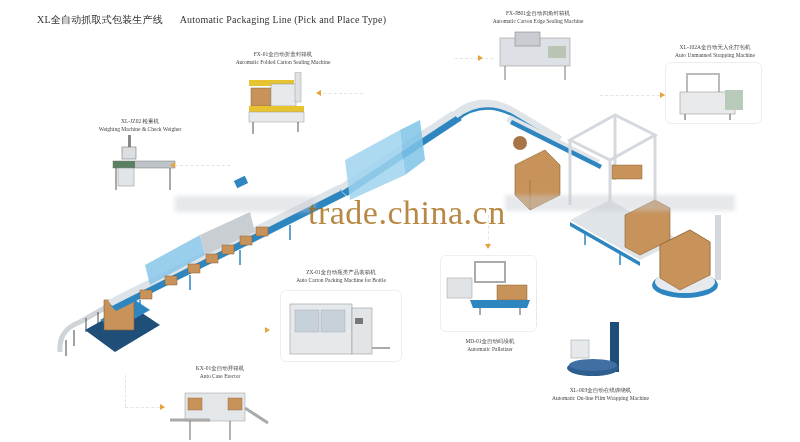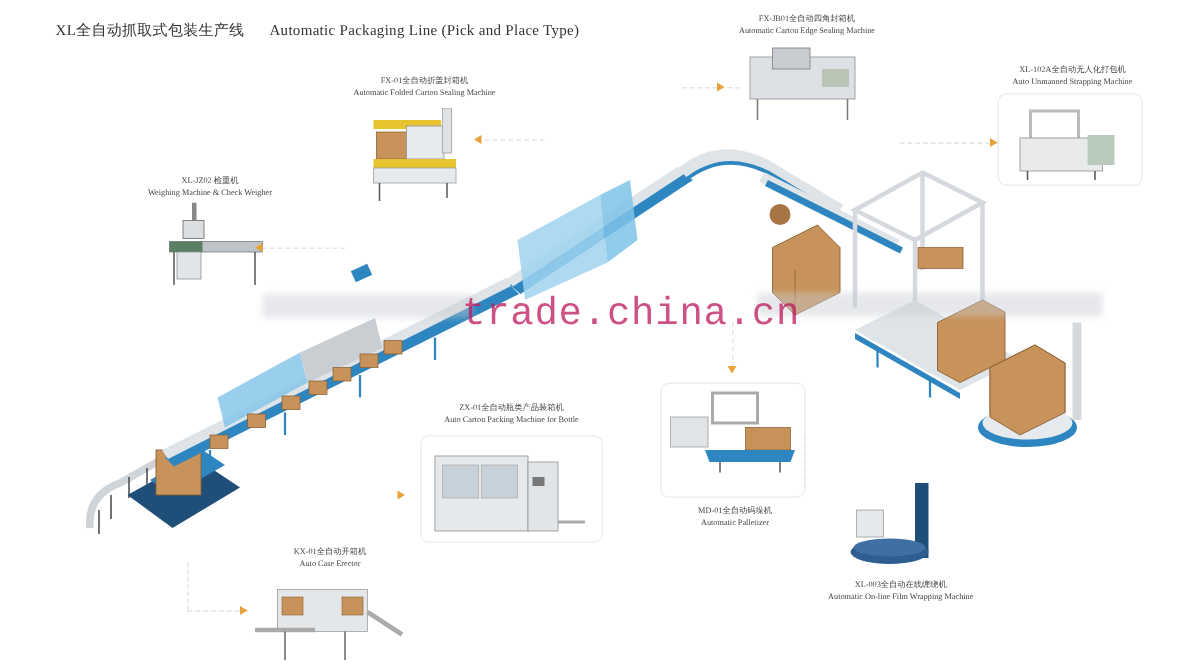--- a/index.html
+++ b/index.html
@@ -6,21 +6,21 @@
   body { width:800px; height:442px; background:#ffffff; position:relative; overflow:hidden; font-family:"Liberation Serif", serif; }
   .title { position:absolute; left:37px; top:13px; font-size:10px; color:#333; letter-spacing:0.2px; white-space:nowrap; }
   .title .cn { margin-right:14px; }
   .label { position:absolute; font-size:5.5px; color:#444; text-align:center; line-height:8px; white-space:nowrap; }
   .machine { position:absolute; }
   .card { position:absolute; border:1px solid #eeeeee; border-radius:6px; }
   .lead { position:absolute; border-top:1px dashed #e4e4e4; }
   .vlead { position:absolute; border-left:1px dashed #e4e4e4; }
   .arrow { position:absolute; width:0; height:0; border-top:3px solid transparent; border-bottom:3px solid transparent; border-left:5px solid #e8a23a; }
   .arrow.down { border-left:3px solid transparent; border-right:3px solid transparent; border-top:5px solid #e8a23a; border-bottom:none; }
-  .watermark { position:absolute; left:308px; top:194px; font-family:Liberation Mono, monospace; font-size:26px; color:#be185d; opacity:0.75; letter-spacing:0.5px; }
+  .watermark { position:absolute; left:308px; top:194px; font-family:Liberation Serif, serif; font-size:34px; color:#a16207; opacity:0.75; letter-spacing:0.5px; }
   .blur { position:absolute; background:rgba(200,205,210,0.45); filter:blur(2px); }
 </style>
 </head>
 <body>
 
 <div class="title">
   <span class="cn">XL全自动抓取式包装生产线</span>
   <span>Automatic Packaging Line (Pick and Place Type)</span>
 </div>
 

